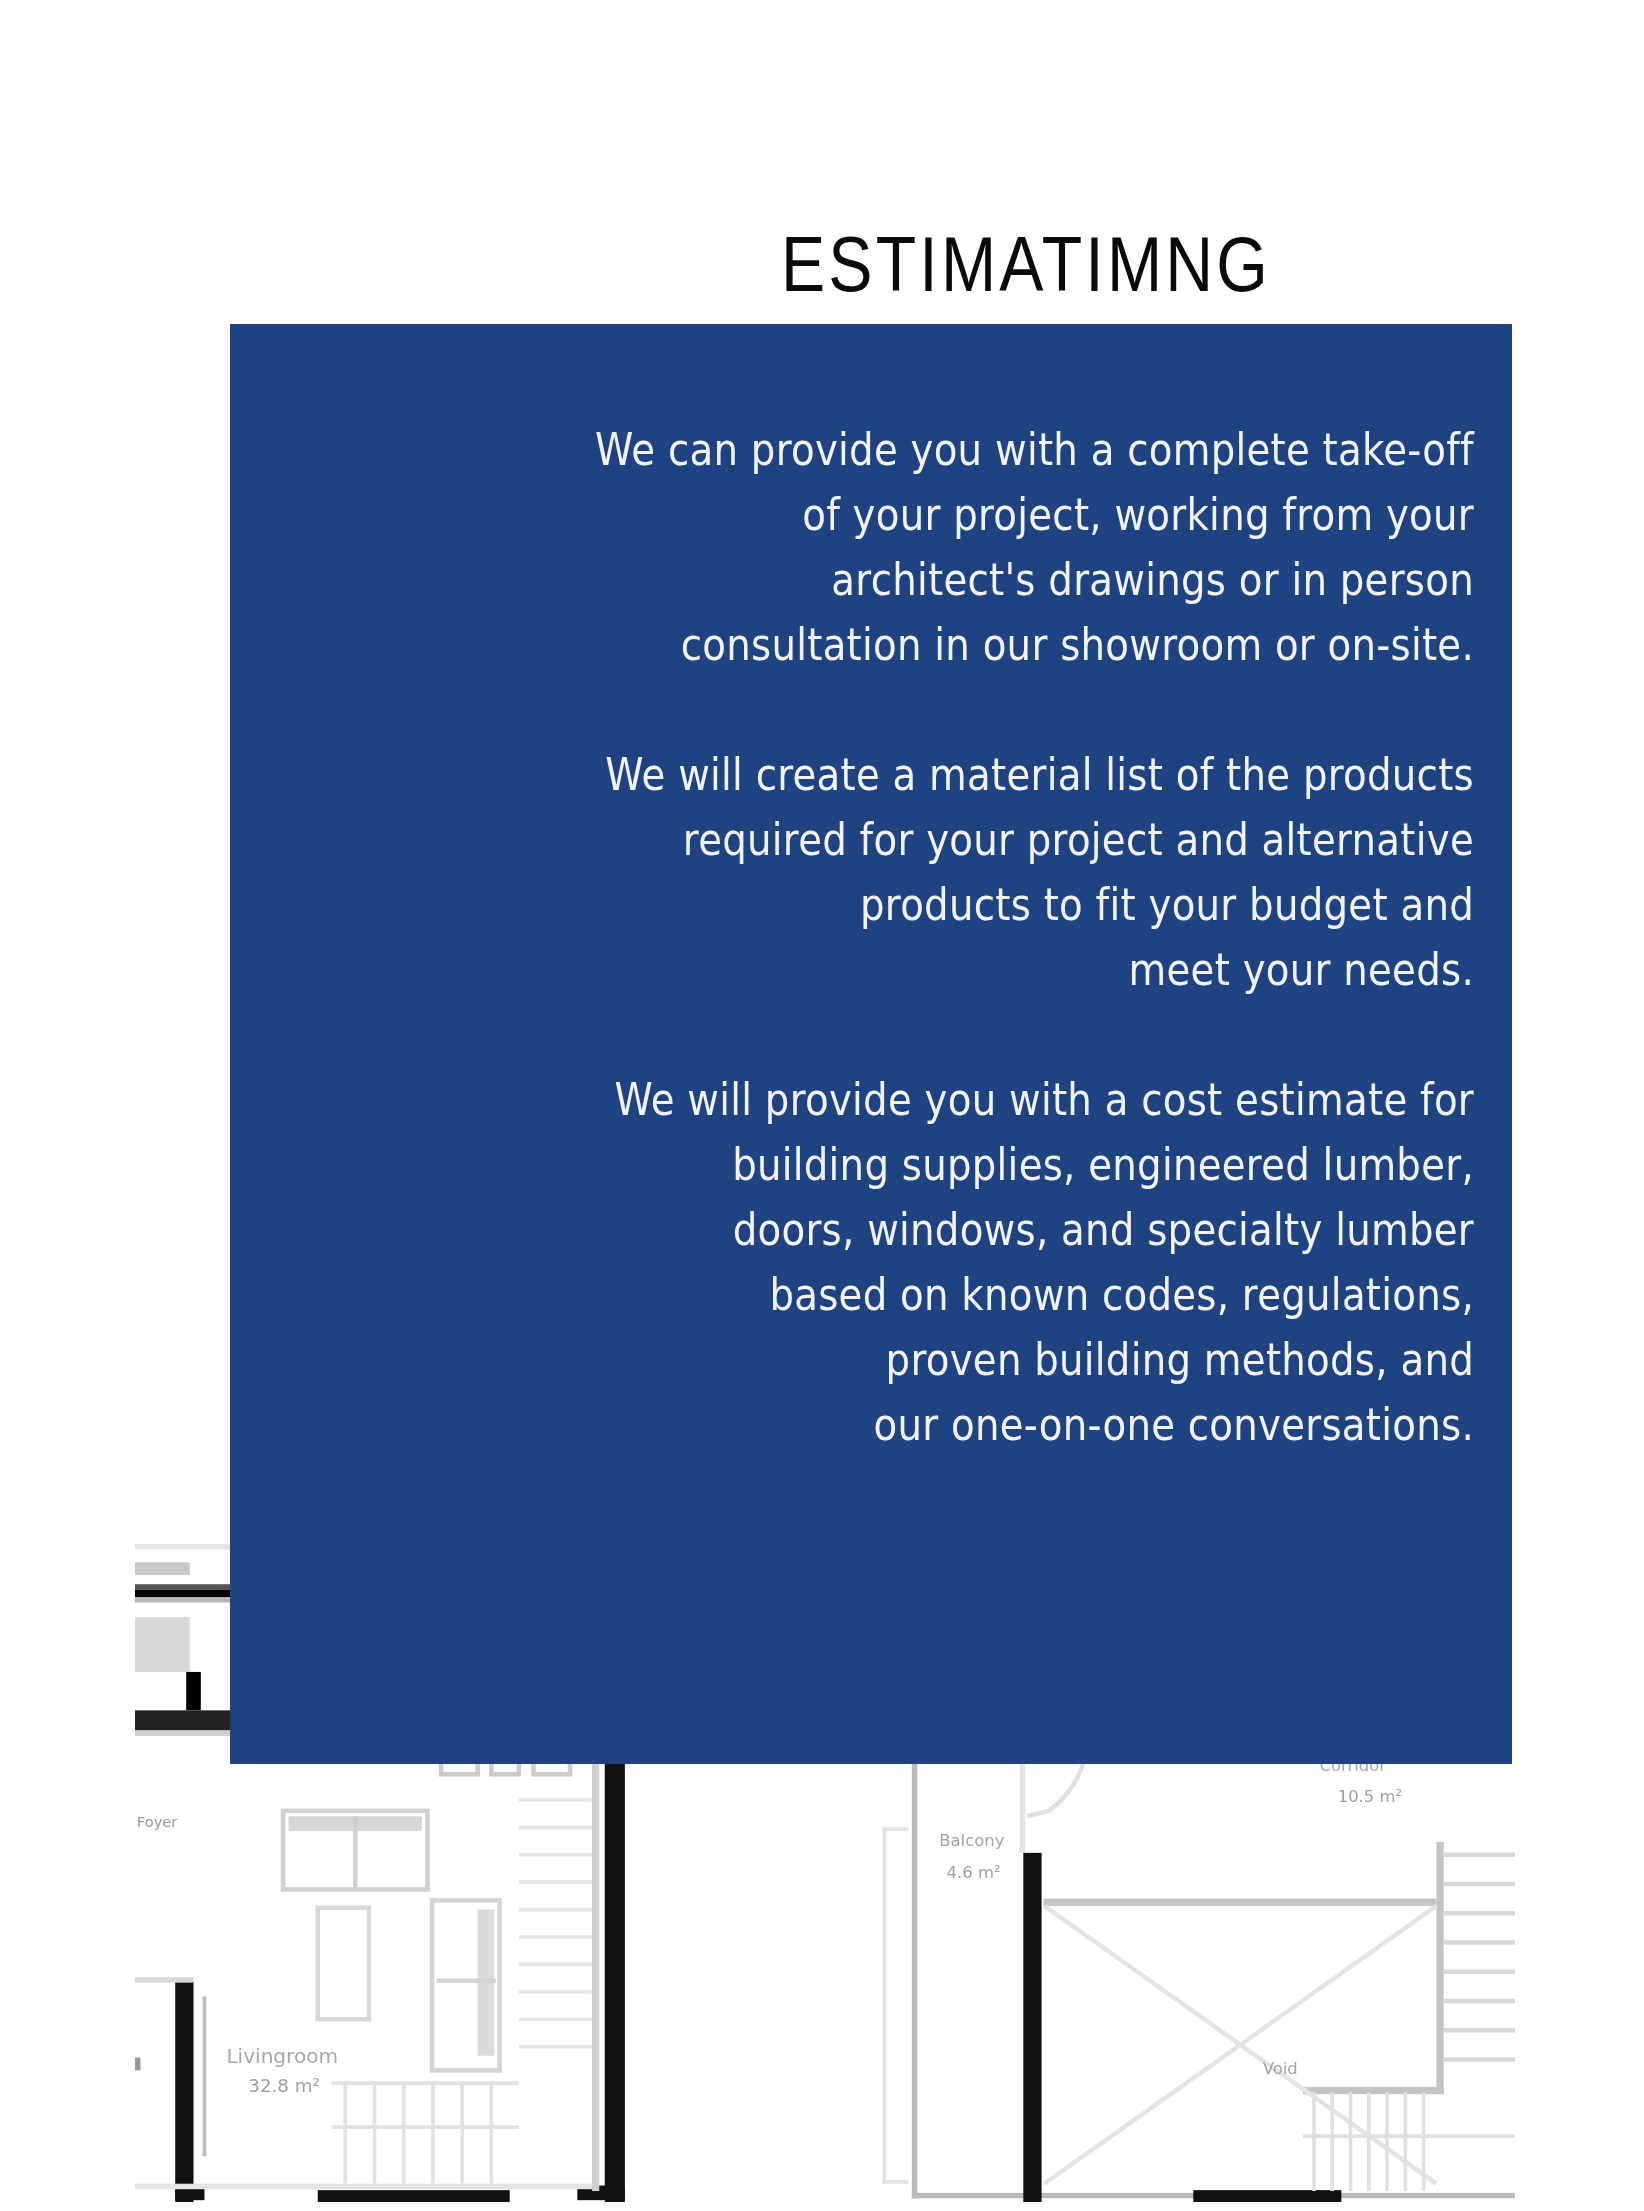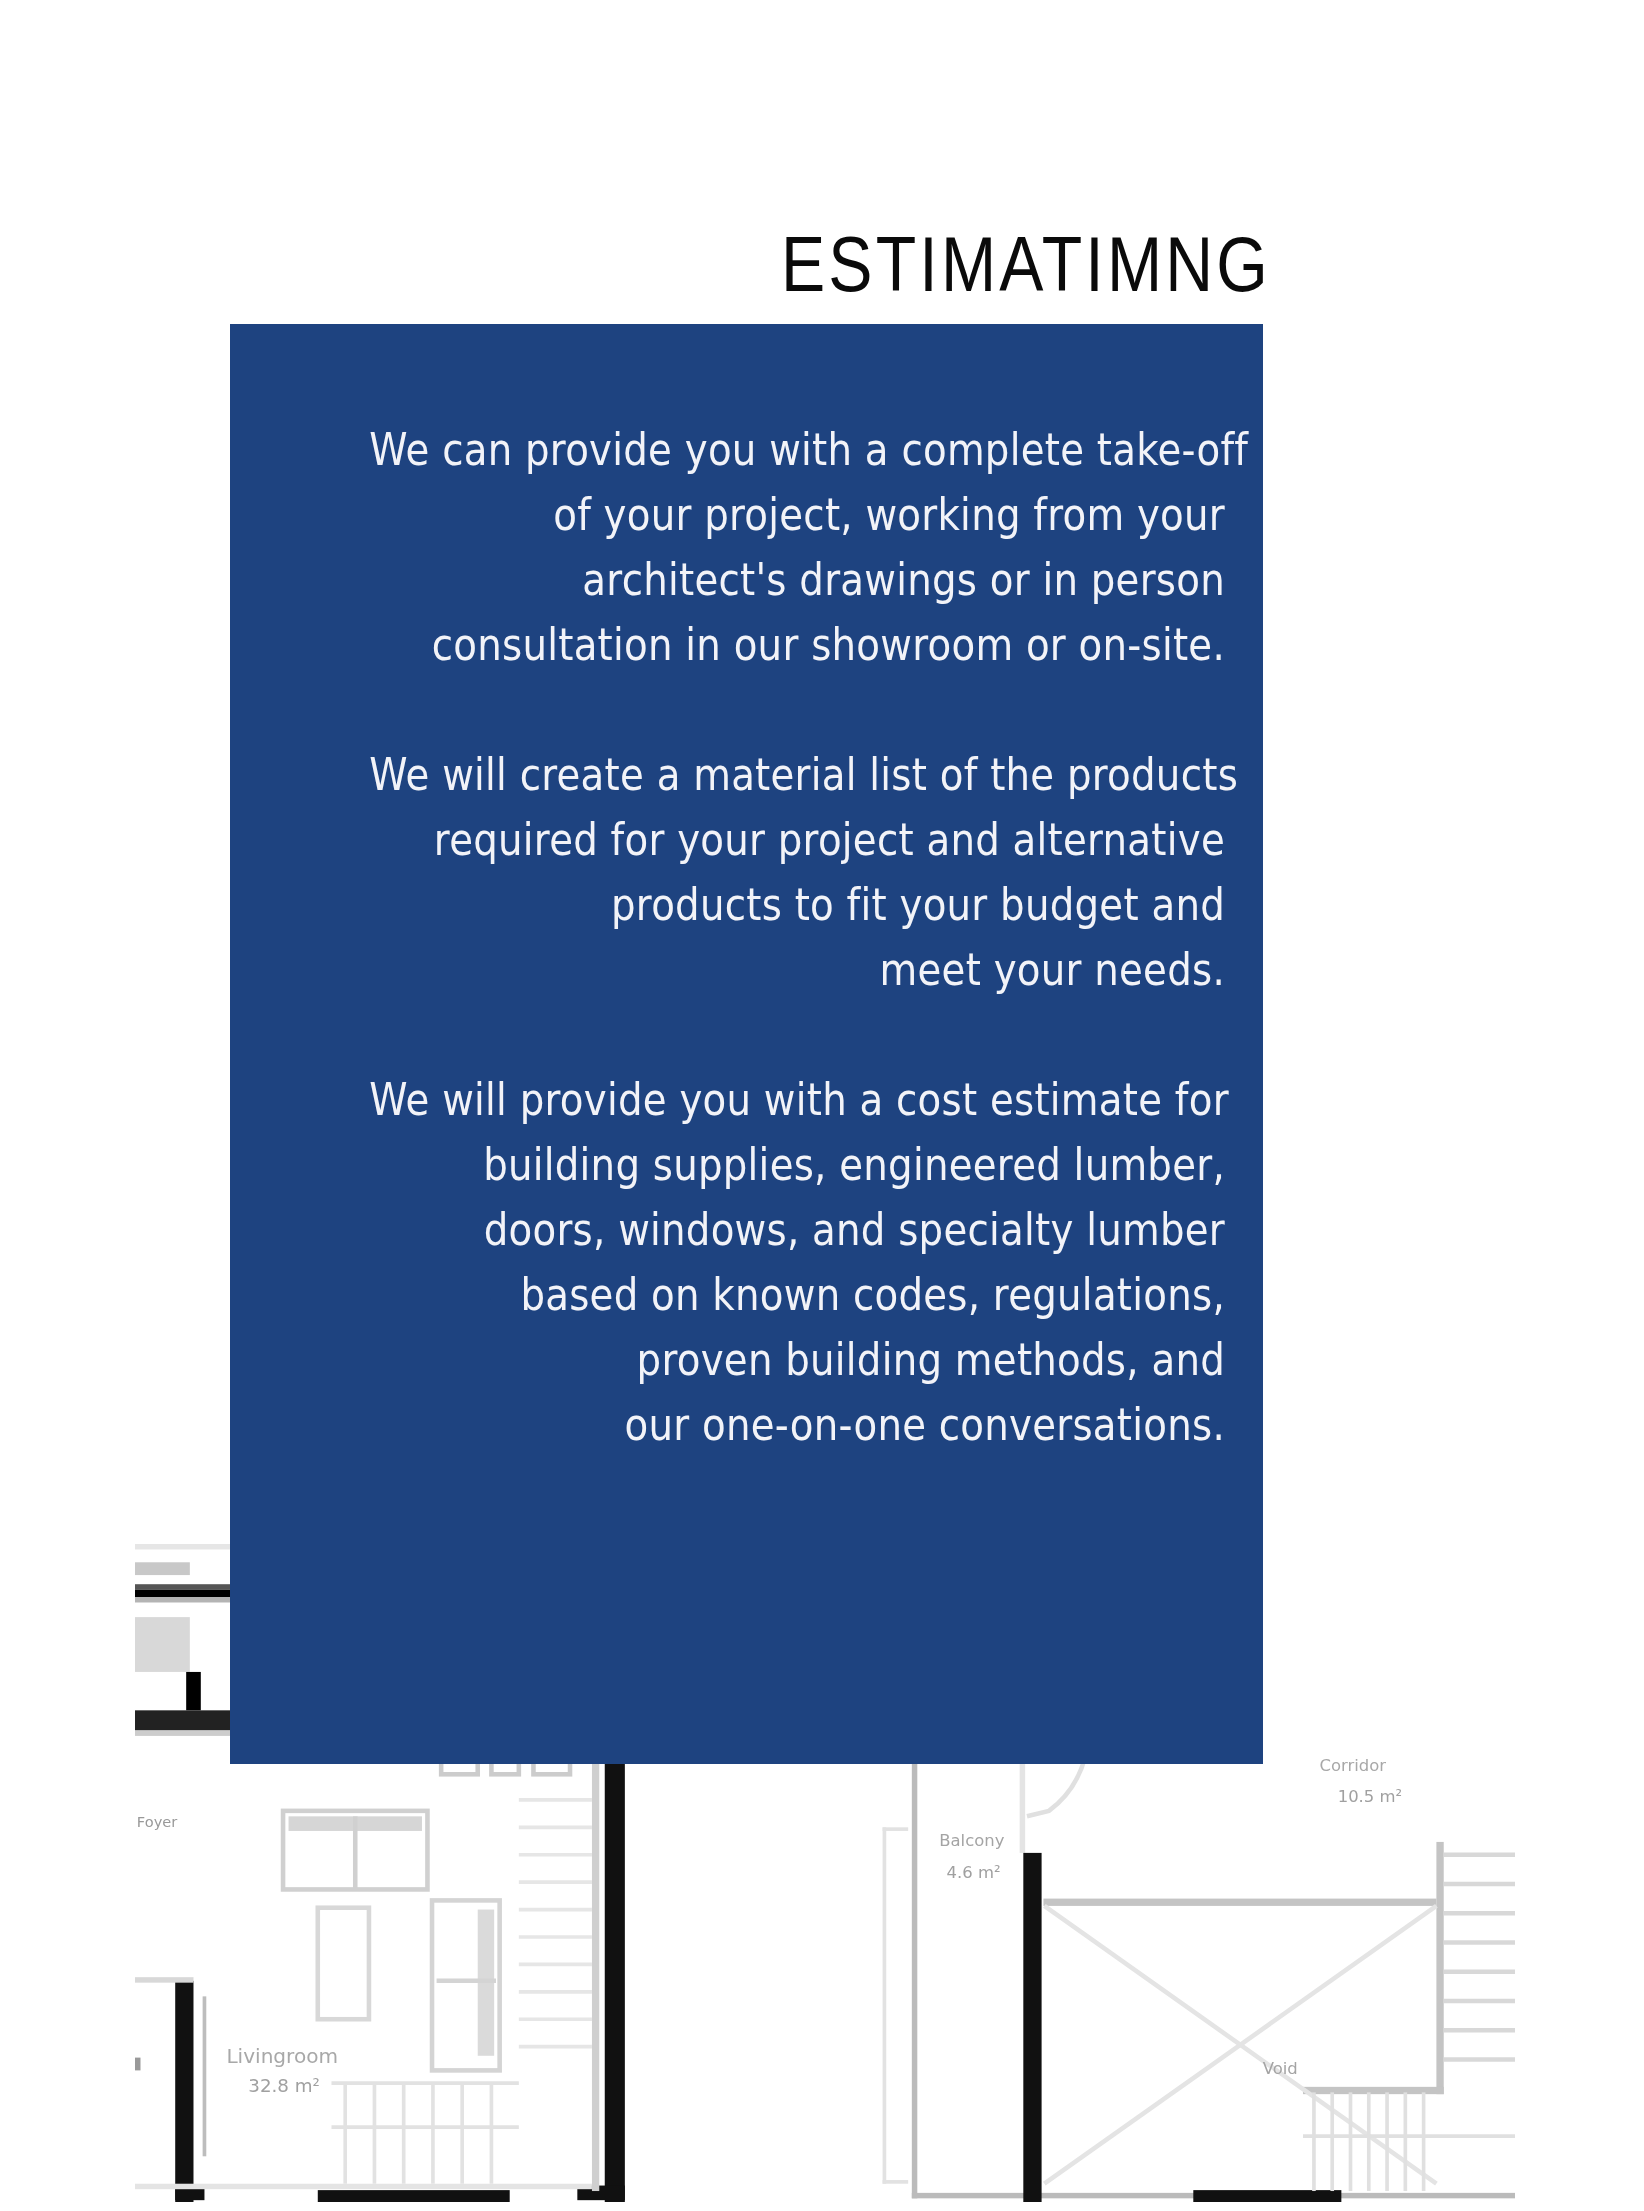--- a/index.html
+++ b/index.html
@@ -37,21 +37,21 @@
     width: 1380px;
     height: 658px;
   }
   .floorplan svg { width: 100%; height: 100%; display: block; }
 
   
   .info-card {
     position: absolute;
     left: 230px;
     top: 324px;
-    width: 1033px;
+    width: 1282px;
     height: 1440px;
     background: #1e4380;
     box-sizing: border-box;
     padding: 93px 38px 0 0;
   }
   .info-para {
     text-align: right;
     color: #f2f3f8;
     font-family: "DejaVu Sans", sans-serif;
     font-size: 45px;

